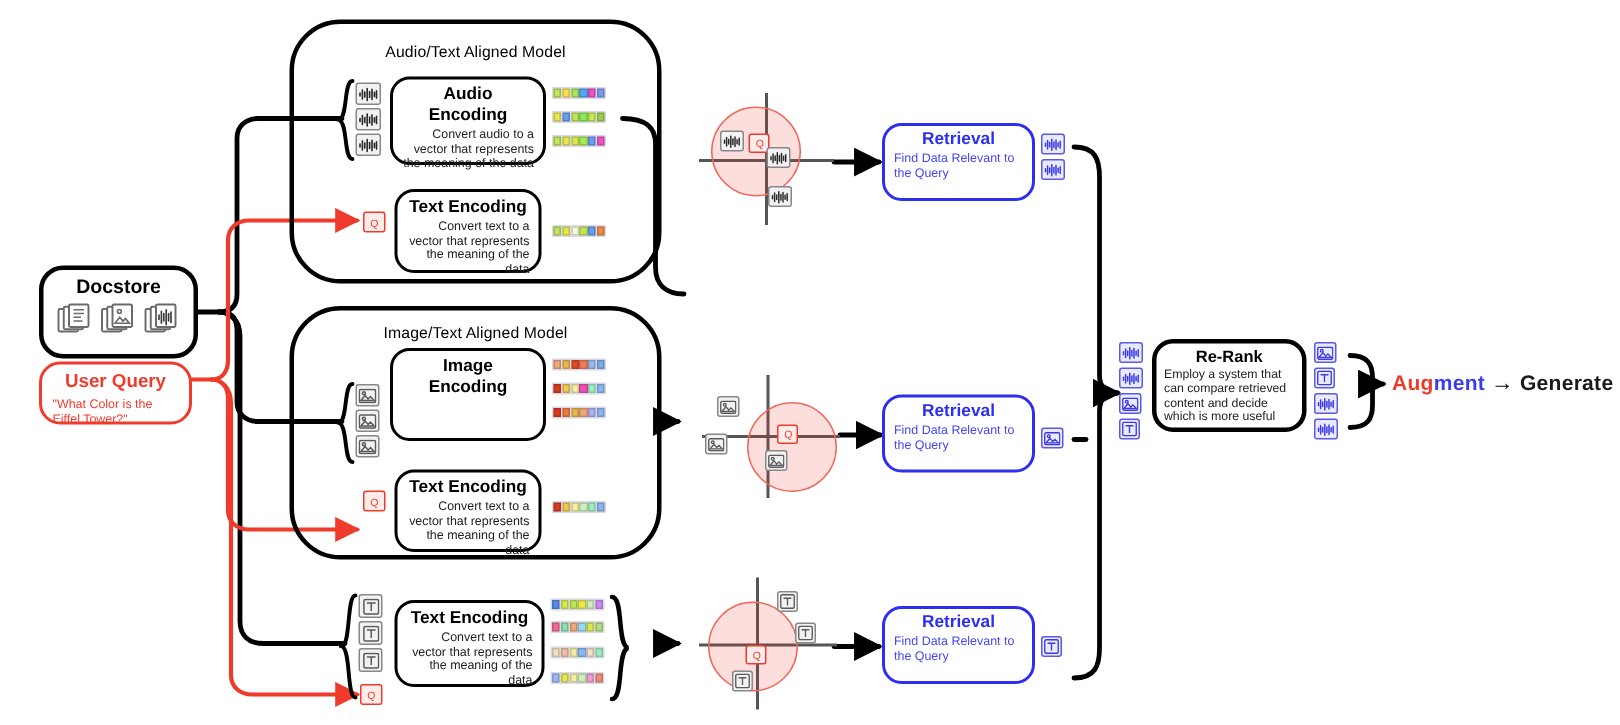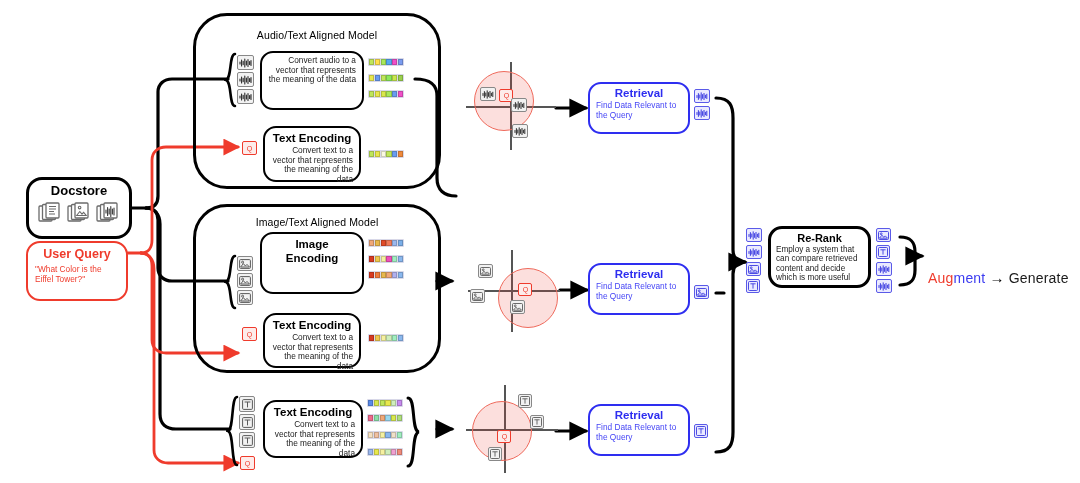--- a/index.html
+++ b/index.html
@@ -121,21 +121,21 @@
   .space{position:absolute;}
   .axis-h{position:absolute;height:2.4px;background:#555;}
   .axis-v{position:absolute;width:2.4px;background:#555;}
   .hilite{
     position:absolute;border-radius:50%;
     background:rgba(239,59,44,.16);
     border:1.6px solid #ef6a5c;
   }
 
   
-  .ag{position:absolute;font-size:14px;font-weight:normal;letter-spacing:.2px;margin-top:22px;}
+  .ag{position:absolute;font-size:14px;font-weight:bold;letter-spacing:.2px;}
   .ag .a1{color:#ef3b2c;}
   .ag .a2{color:#3b3bf0;}
   .ag .gen{color:#1a1a1a;}
   .ag .ar{color:#000;font-size:15px;padding:0 4px;}
 
   
   #watermark{
     position:absolute;display:flex;align-items:center;gap:12px;
     color:#c9c9c9;
   }
@@ -234,21 +234,21 @@
             <rect x="9" y="2" width="13" height="15" rx="1"></rect>
           </g>
           <g stroke="#3a3a3a" stroke-width="1.1" stroke-linecap="round">
             <path d="M11 9v3M12.6 6.5v8M14.2 8v5M15.8 5.5v10M17.4 8v5M19 7v7"></path>
           </g>
         </svg>
       </span>
     </div>
   </div>
 
-  <div class="uq" style="left:26px;top:241px;width:102px;height:60px;">
+  <div class="uq" style="left:26px;top:241px;width:102px;height:42px;">
     <div class="uq-title">User Query</div>
     <div class="uq-text">"What Color is the Eiffel Tower?"</div>
   </div>
 
   <div class="group-box" style="left:193px;top:13px;width:248px;height:176px;"></div>
   <div class="group-title" style="left:193px;top:29px;width:248px;">Audio/Text Aligned Model</div>
 
   <svg style="position:absolute;left:224px;top:52px;" width="14" height="56">
     <path d="M11,2 C5,2 8,26 2,28 C8,30 5,54 11,54" fill="none" stroke="#000" stroke-width="2.6" stroke-linecap="round"></path>
   </svg>
@@ -268,20 +268,21 @@
   </div>
   <div class="mi" style="left:237px;top:89px;width:17px;height:15px;">
     <svg width="13" height="10" viewBox="0 0 13 10">
         <g stroke="#2b2b2b" stroke-width="1.1" stroke-linecap="round">
           <path d="M1 4v2M2.6 2v6M4.2 3.4v3.2M5.8 1v8M7.4 3v4M9 1.6v6.8M10.6 3.6v2.8M12 2.6v4.8"></path>
         </g>
       </svg>
   </div>
 
   <div class="enc-card" style="left:260px;top:51px;width:104px;height:59px;">
+    <div class="enc-title">Audio Encoding</div>
     <div class="enc-desc">Convert audio to a vector that represents the meaning of the data</div>
   </div>
 
   <div class="vec" style="left:368px;top:58px;">
       <i style="background: rgb(191, 230, 90);"></i>
       <i style="background: rgb(255, 225, 77);"></i>
       <i style="background: rgb(168, 232, 90);"></i>
       <i style="background: rgb(85, 168, 240);"></i>
       <i style="background: rgb(240, 80, 200);"></i>
       <i style="background: rgb(122, 156, 240);"></i>

